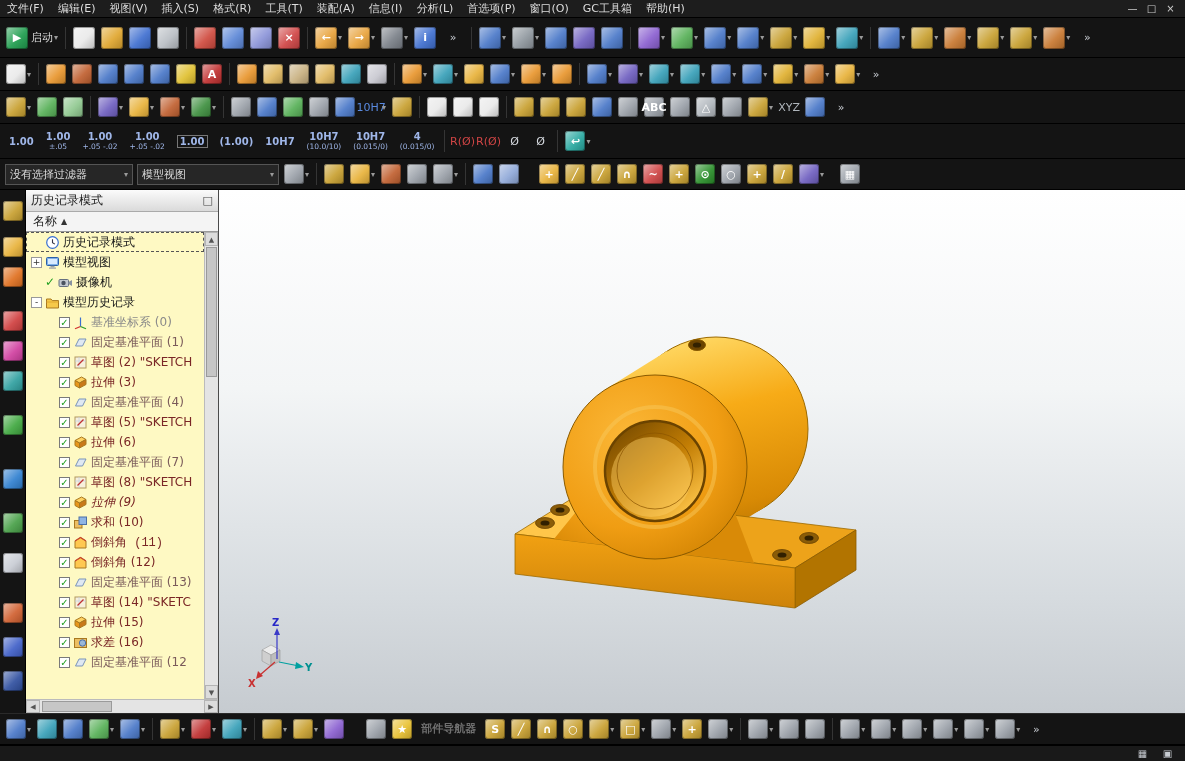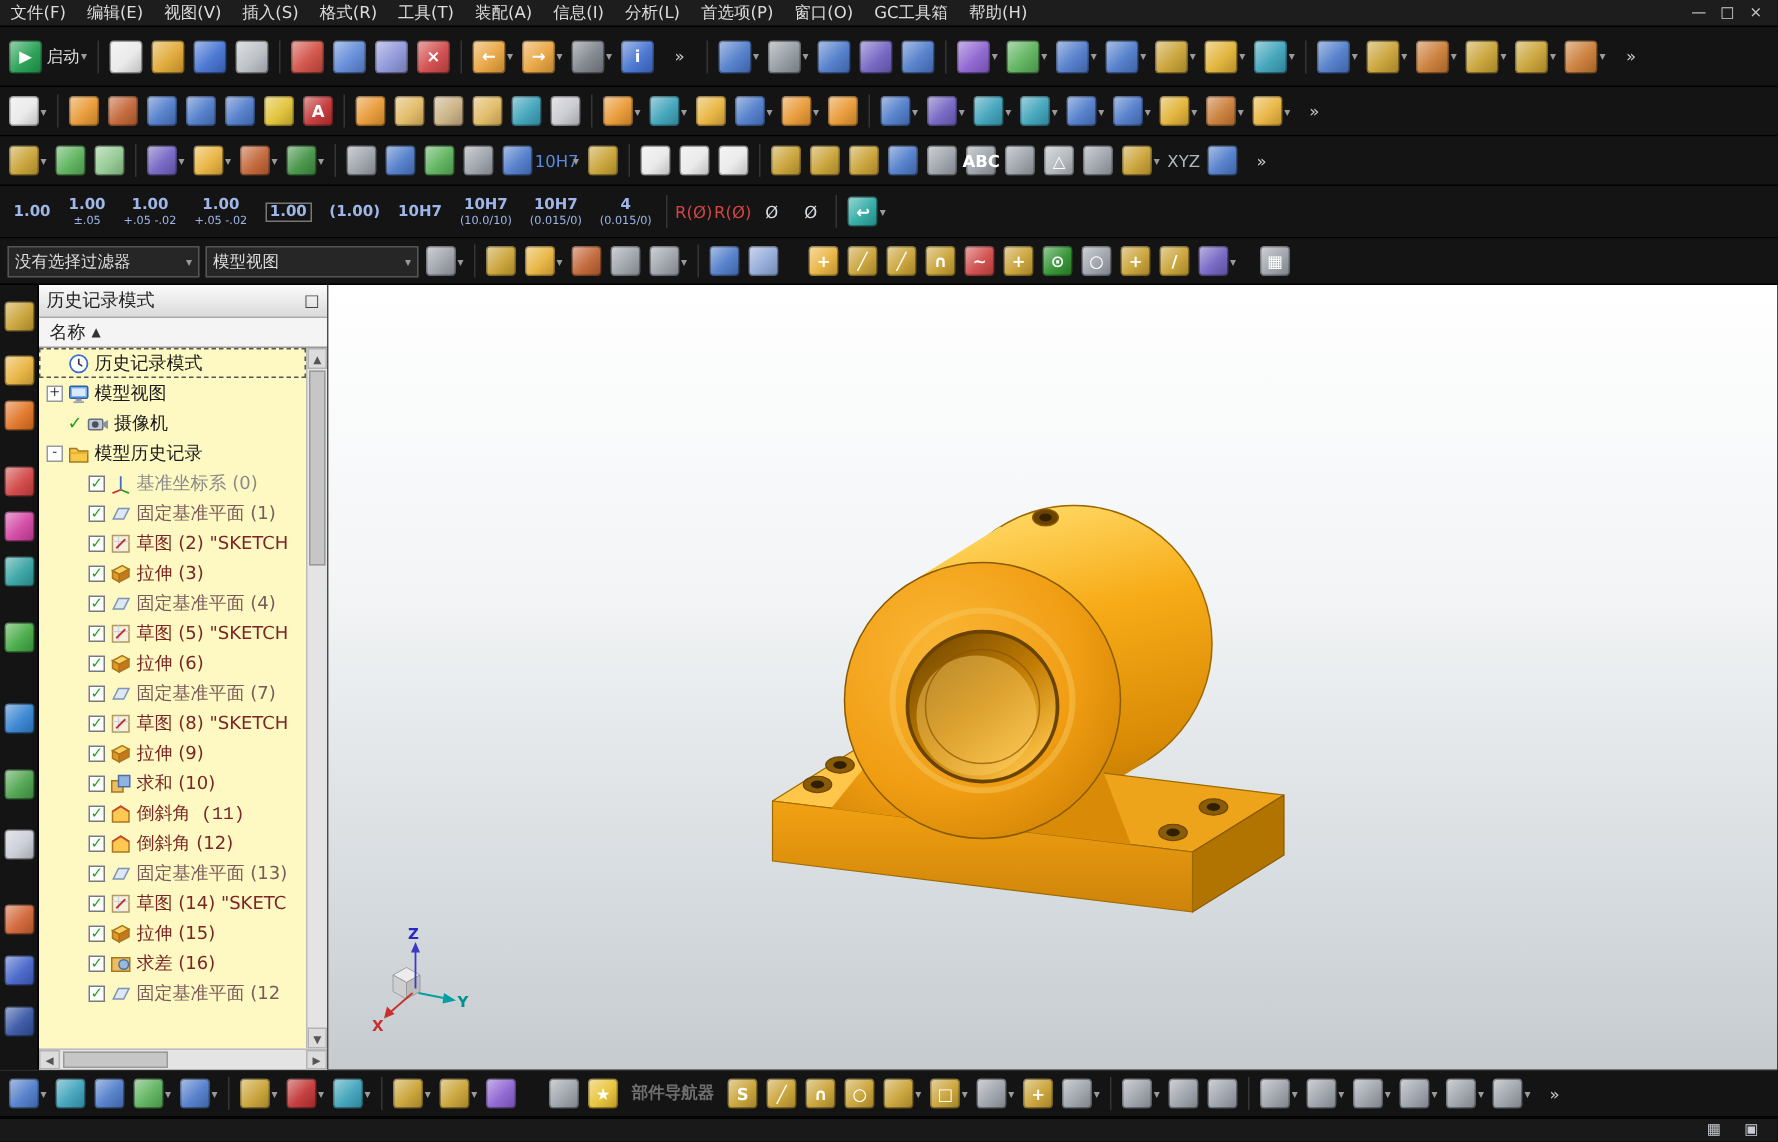--- a/index.html
+++ b/index.html
@@ -811,21 +811,21 @@
             <span class="tind"></span>
             <span class="texp ph"></span>
             <span class="cb">✓</span>
             <span class="ticon">
               <svg viewBox="0 0 15 15">
                 <polygon points="2,5.5 8.5,2 13,4.5 6.5,8" fill="#ffd060" stroke="#a87820"></polygon>
                 <polygon points="2,5.5 6.5,8 6.5,13 2,10.5" fill="#e8971c" stroke="#a87820"></polygon>
                 <polygon points="6.5,8 13,4.5 13,9.5 6.5,13" fill="#c87818" stroke="#a87820"></polygon>
               </svg>
             </span>
-            <span class="tlabel" style="color: rgb(122, 38, 38);">拉伸 (9)</span>
+            <span class="tlabel" style="color: rgb(122, 38, 38); font-style: italic;">拉伸 (9)</span>
           </div>
           <div class="trow">
             <span class="tind"></span>
             <span class="texp ph"></span>
             <span class="cb">✓</span>
             <span class="ticon">
               <svg viewBox="0 0 15 15">
                 <rect x="1.5" y="5.5" width="7.5" height="7.5" fill="#ecbe62" stroke="#a87820"></rect>
                 <rect x="6" y="2" width="7.5" height="7.5" fill="#8fb4e4" stroke="#4a6fa8"></rect>
               </svg>

